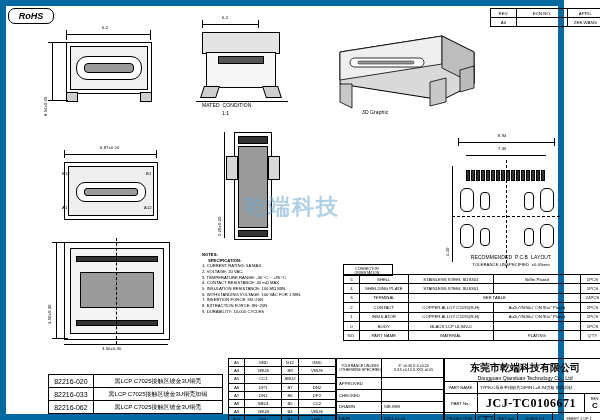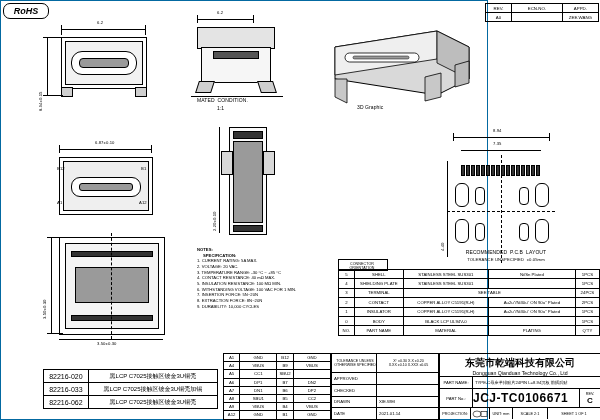--- a/index.html
+++ b/index.html
@@ -1,17 +1,17 @@
 <!DOCTYPE html>
 <html><head>
 <meta charset="utf-8">
 <style>
   html,body{margin:0;padding:0;}
   body{width:600px;height:420px;background:#ffffff;font-family:"Liberation Sans",sans-serif;color:#000;overflow:hidden;}
-  #sheet{position:relative;width:488px;height:420px;box-sizing:border-box;border:1px solid #0369a1;}
+  #sheet{position:relative;width:564px;height:420px;box-sizing:border-box;border:6px solid #0369a1;}
 
   
   .t{position:absolute;font-size:4.2px;line-height:1.15;white-space:pre;letter-spacing:0.1px;}
   .t5{font-size:5px;}
   .ctr{text-align:center;}
   .rot{transform-origin:0 0;transform:rotate(-90deg);}
 
   
   .rohs{position:absolute;left:2px;top:2px;width:44px;height:14px;border:1.2px solid #000;border-radius:7px;
         display:flex;align-items:center;justify-content:center;font-size:9px;font-weight:bold;font-style:italic;}
@@ -225,20 +225,21 @@
 
   <div class="t rot" style="left:440px;top:250px;">4.40</div>
   <div class="dimv" style="left:446px;top:160px;height:96px;"></div>
 
   <div class="t t5 ctr" style="left:430px;top:249px;width:150px;">RECOMMENDED  P.C.B  LAYOUT</div>
   <div class="t ctr" style="left:430px;top:257px;width:150px;">TOLERANCE UNSPECIFIED  ±0.05mm</div>
 
   <div class="box" style="left:337px;top:258px;width:48px;height:10px;"></div>
   <div class="t ctr" style="left:337px;top:261px;width:48px;font-size:3.6px;">CONNECTOR<br>ORIENTATION</div>
 
+  <div class="wm">乾端科技</div>
 
   <table class="tb" id="matTable">
     <tbody>
         <tr>
       <td style="width:14px">5</td>
       <td style="width:46px">SHELL</td>
       <td style="width:80px">STAINLESS STEEL  SUS301</td>
       <td style="width:82px">Ni/Sn  Plated</td>
       <td style="width:22px">1PCS</td>
     </tr>
@@ -382,21 +383,21 @@
     <div class="ctr" style="padding-top:2px;">
       <div class="brand">东莞市乾端科技有限公司</div>
       <div class="brand2">Dongguan Qianduan Technology Co., Ltd</div>
     </div>
     <div style="border-top:0.6px solid #000;height:11px;display:flex;">
       <div style="width:32px;border-right:0.6px solid #000;font-size:4.2px;display:flex;align-items:center;justify-content:center;">PART  NAME:</div>
       <div style="flex:1;font-size:4.2px;display:flex;align-items:center;padding-left:2px;">TYPE-C母座单排贴片24PIN L=8.94沉板 前插后贴</div>
     </div>
     <div style="border-top:0.6px solid #000;height:18px;display:flex;">
       <div style="width:32px;border-right:0.6px solid #000;font-size:4.2px;display:flex;align-items:center;justify-content:center;">PART  No.:</div>
-      <div style="flex:1;display:flex;align-items:center;border-right:0.6px solid #000;">
+      <div style="flex:1;display:flex;align-items:center;justify-content:center;border-right:0.6px solid #000;font-family:Liberation Serif, serif;">
         <span class="pnbig">JCJ-TC0106671</span>
       </div>
       <div style="width:20px;display:flex;flex-direction:column;align-items:center;justify-content:center;">
         <span style="font-size:3.8px;">REV.</span>
         <span style="font-size:8px;font-weight:bold;">C</span>
       </div>
     </div>
     <div style="border-top:0.6px solid #000;height:11px;display:flex;font-size:3.8px;">
       <div style="width:30px;border-right:0.6px solid #000;display:flex;align-items:center;justify-content:center;">
         <span>PROJECTION:</span>

